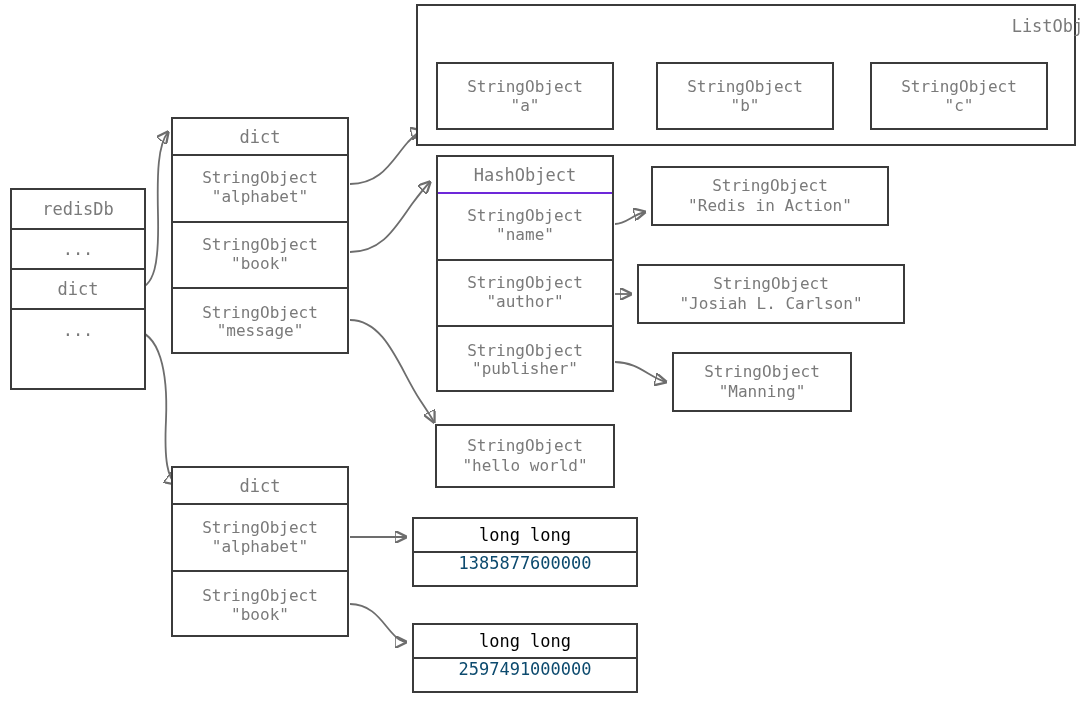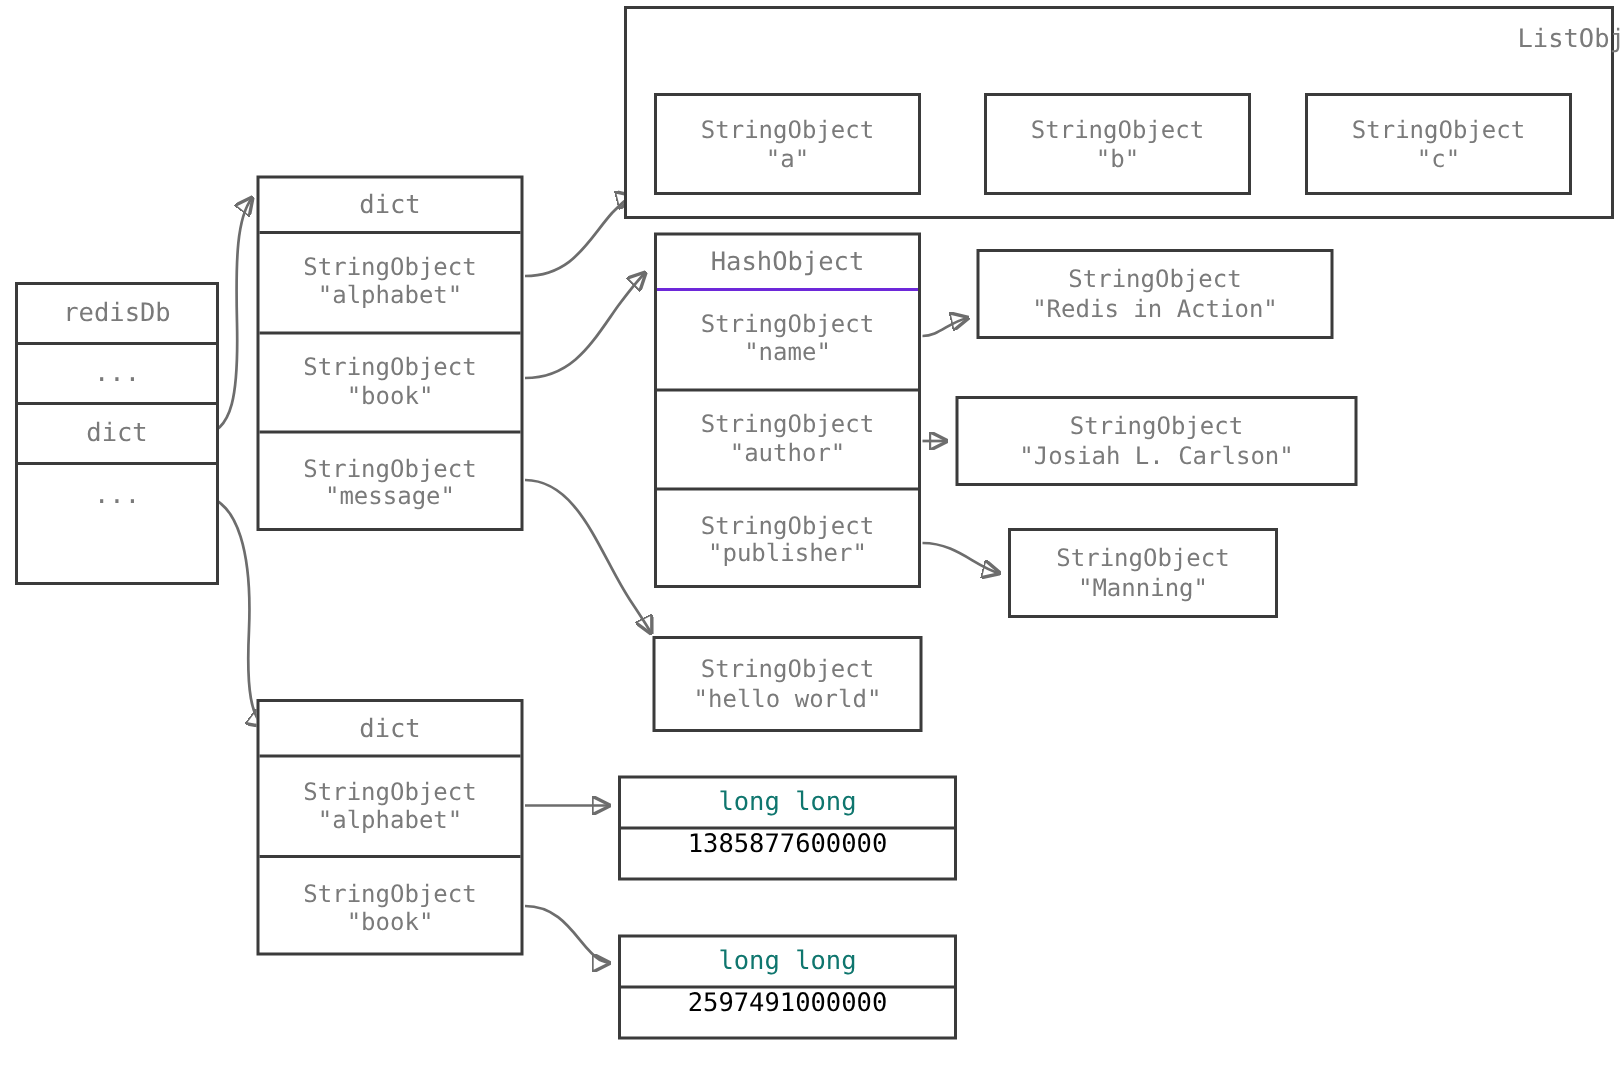--- a/index.html
+++ b/index.html
@@ -104,26 +104,26 @@
 
   
   .llbox {
     position: absolute; box-sizing: border-box;
     border: 2px solid #3b3b3b; background: #fff;
   }
   .llbox .ll-head {
     height: 34px; box-sizing: border-box;
     border-bottom: 2px solid #3b3b3b;
     display: flex; align-items: center; justify-content: center;
-    font-size: 17px; color: #0f766e;
+    font-size: 17px; color: #000000;
   }
   .llbox .ll-val {
     height: 20px; box-sizing: border-box;
     display: flex; align-items: center; justify-content: center;
-    font-size: 17px; color: #000000;
+    font-size: 17px; color: #0c4a6e;
   }
   #ll-alphabet { left: 412px; top: 517px; width: 226px; height: 70px; }
   #ll-book     { left: 412px; top: 623px; width: 226px; height: 70px; }
 
   
   #connectors {
     position: absolute; left: 0; top: 0; width: 1080px; height: 715px;
     pointer-events: none;
   }
   #connectors path, #connectors line { fill: none; stroke: #6d6d6d; stroke-width: 1.8; }

